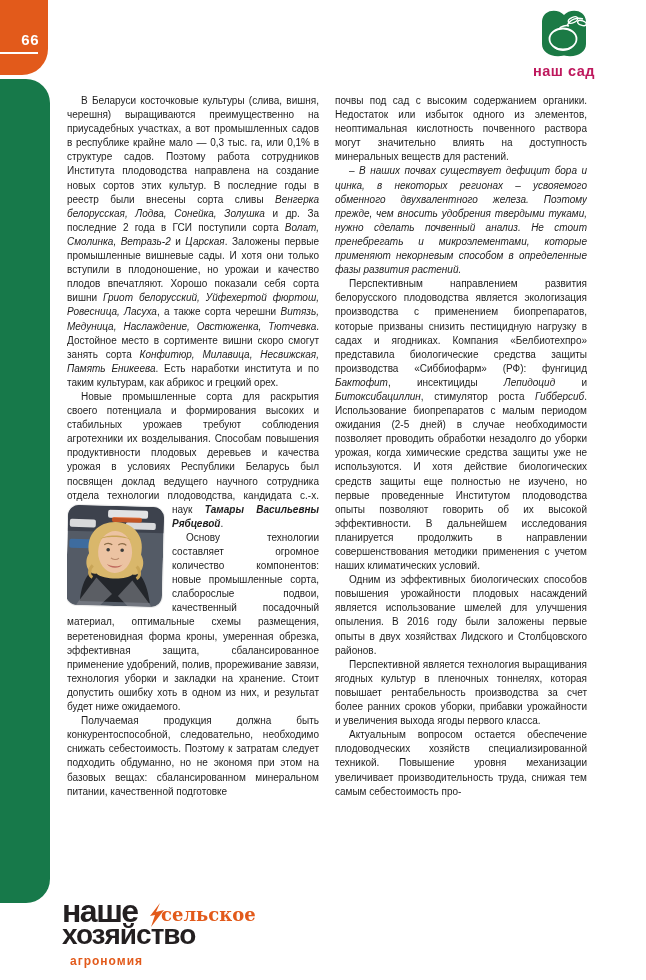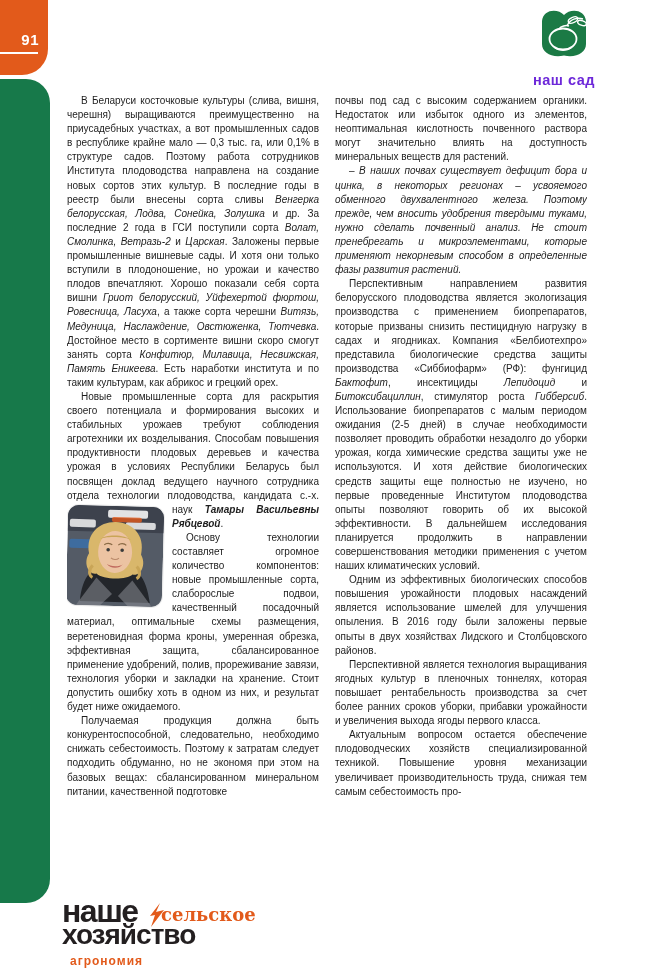--- a/index.html
+++ b/index.html
@@ -29,21 +29,21 @@
   .issue-block {
     position:absolute; left:0; top:908px; width:42px; height:72px;
     background:#e25a1b; border-radius:0 22px 0 0; color:#fff;
   }
   .issue-number { text-align:right; padding:15px 6px 0 0; font-weight:bold; font-size:15px; }
   .issue-rule { margin-top:2px; width:38px; height:2px; background:#ffffff; }
   .issue-year { text-align:right; padding:2px 5px 0 0; font-weight:bold; font-size:10.5px; }
 
   
   .section-logo { position:absolute; left:526px; top:8px; width:76px; text-align:center; }
-  .section-logo .label { margin-top:11px; color:#6d28d9; font-weight:bold; font-size:14.5px; letter-spacing:0.5px; }
+  .section-logo .label { margin-top:2px; color:#be185d; font-weight:bold; font-size:14.5px; letter-spacing:0.5px; }
 
   
   .magazine-logo { position:absolute; left:62px; top:899px; width:270px; height:62px; }
   .logo-word1 {
     position:absolute; left:0; top:-4px; color:#231f20;
     font-size:32px; font-weight:800; letter-spacing:-1.5px; line-height:1;
   }
   .logo-bolt { position:absolute; left:86px; top:4px; }
   .logo-script {
     position:absolute; left:99px; top:5px; color:#e25a1b;
@@ -80,21 +80,21 @@
     box-shadow:0 0 0 1px rgba(0,0,0,0.08);
   }
   .portrait svg { display:block; }
 </style>
 </head>
 <body>
 
 <div class="page">
 
   <div class="pagenum-block">
-    <div class="pagenum">91</div>
+    <div class="pagenum">66</div>
     <div class="pagenum-rule"></div>
   </div>
 
   <div class="green-bar"></div>
 
 
   <div class="section-logo">
     <svg width="54" height="49" viewBox="0 0 54 49">
       <path d="M27,7 C21,0 6,1 5,13 L5,36 C5,45 15,50 27,47.5 C39,50 49,45 49,36 L49,13 C48,1 33,0 27,7 Z" fill="#1b7a45"></path>
       <ellipse cx="26" cy="31" rx="13.5" ry="10.5" fill="none" stroke="#ffffff" stroke-width="1.8"></ellipse>

